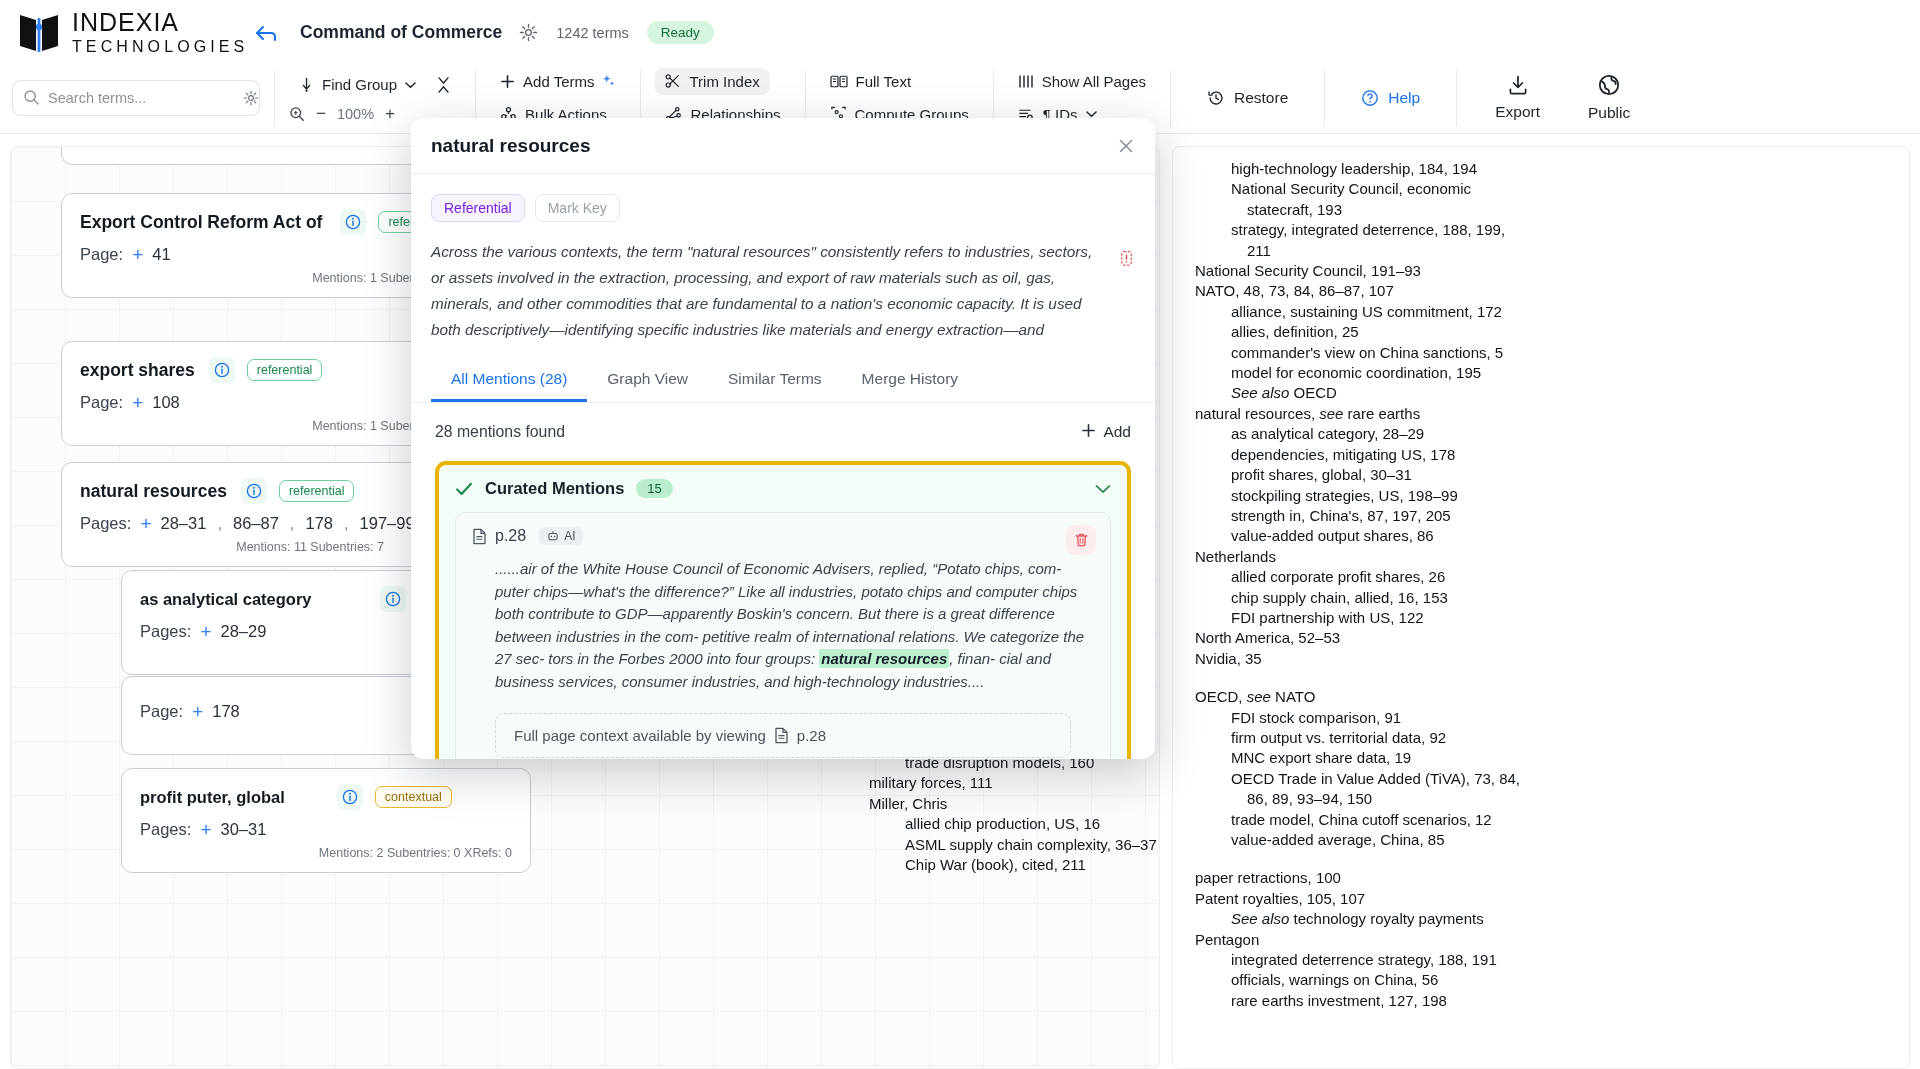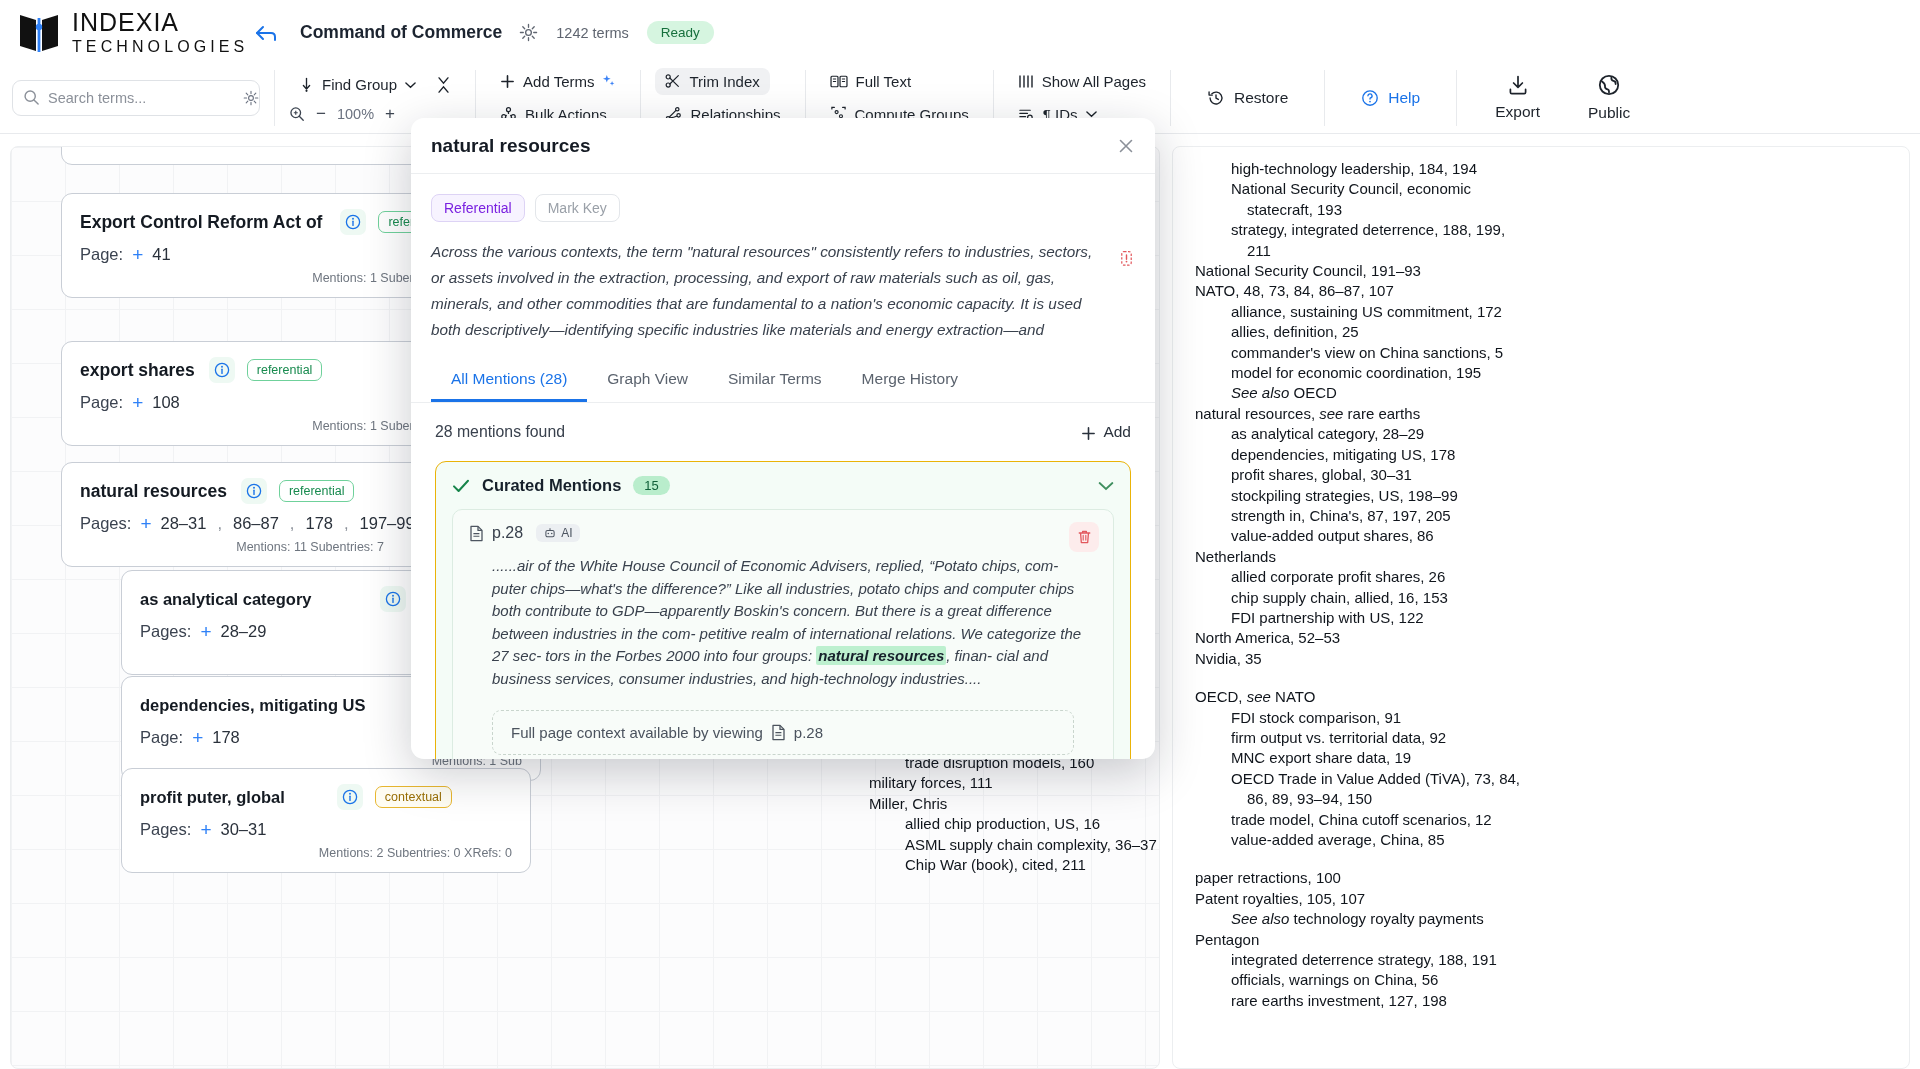--- a/index.html
+++ b/index.html
@@ -142,23 +142,23 @@
   .tabs {
     margin-top:16px; border-bottom:1px solid #eceef0; display:flex; gap:0; padding:0 20px;
   }
   .tab { font-size:15.5px; color:#5b636e; padding:11px 20px; cursor:pointer; white-space:nowrap;}
   .tab.active { color:#1a73e8; border-bottom:3px solid #1a73e8; font-weight:400; }
   .mentions-head {
     display:flex; align-items:center; justify-content:space-between;
     padding:20px 24px 0 24px;
   }
   .mentions-found { font-size:15.8px; color:#39414d; }
-  .add-btn { display:flex; align-items:flex-end; gap:7px; font-size:15.5px; color:#29313c; cursor:pointer;}
+  .add-btn { display:flex; align-items:flex-start; gap:7px; font-size:15.5px; color:#29313c; cursor:pointer;}
   .curated {
-    margin:20px 24px 0 24px; border:1px solid #eab308; border-radius:11px;
+    margin:20px 24px 0 24px; border:4px solid #eab308; border-radius:11px;
     background:#f4fcf7; padding:14px 16px 16px 16px;
   }
   .curated-head { display:flex; align-items:center; gap:12px; }
   .check { color:#16844a; font-size:17px; }
   .curated-title { font-size:16.5px; font-weight:700; color:#16202b; }
   .count-badge {
     background:#b9edcc; color:#11603a; border-radius:11px; padding:2px 11px; font-size:13px;
   }
   .chev { margin-left:auto; color:#3f8f5f; font-size:15px; cursor:pointer;}
   .mention-card {
@@ -544,30 +544,20 @@
       </div>
       <div class="card-pages">
         <span>Pages:</span>
         <span class="plus">+</span>
         <span class="pg">28–29</span>
       </div>
       <div class="card-meta">Mentions: 2  Sub</div>
     </div>
 
     <div class="card" style="left:110px; top:529px; width:420px;">
-      <div class="card-top">
-        <span class="card-title sm" style="max-width:250px;">dependencies, mitigating US</span>
-        <span class="info-ico" style="margin-left:50px;">
-          <svg width="16" height="16" viewBox="0 0 16 16">
-              <circle cx="8" cy="8" r="6.6" stroke="#1a73e8" stroke-width="1.3" fill="none"></circle>
-              <circle cx="8" cy="4.8" r=".95" fill="#1a73e8"></circle>
-              <path d="M8 7.2v4.2" stroke="#1a73e8" stroke-width="1.4" stroke-linecap="round"></path>
-            </svg>
-        </span>
-      </div>
       <div class="card-pages">
         <span>Page:</span>
         <span class="plus">+</span>
         <span class="pg">178</span>
       </div>
       <div class="card-meta">Mentions: 1  Sub</div>
     </div>
 
     <div class="card" style="left:110px; top:621px; width:410px;">
       <div class="card-top">

